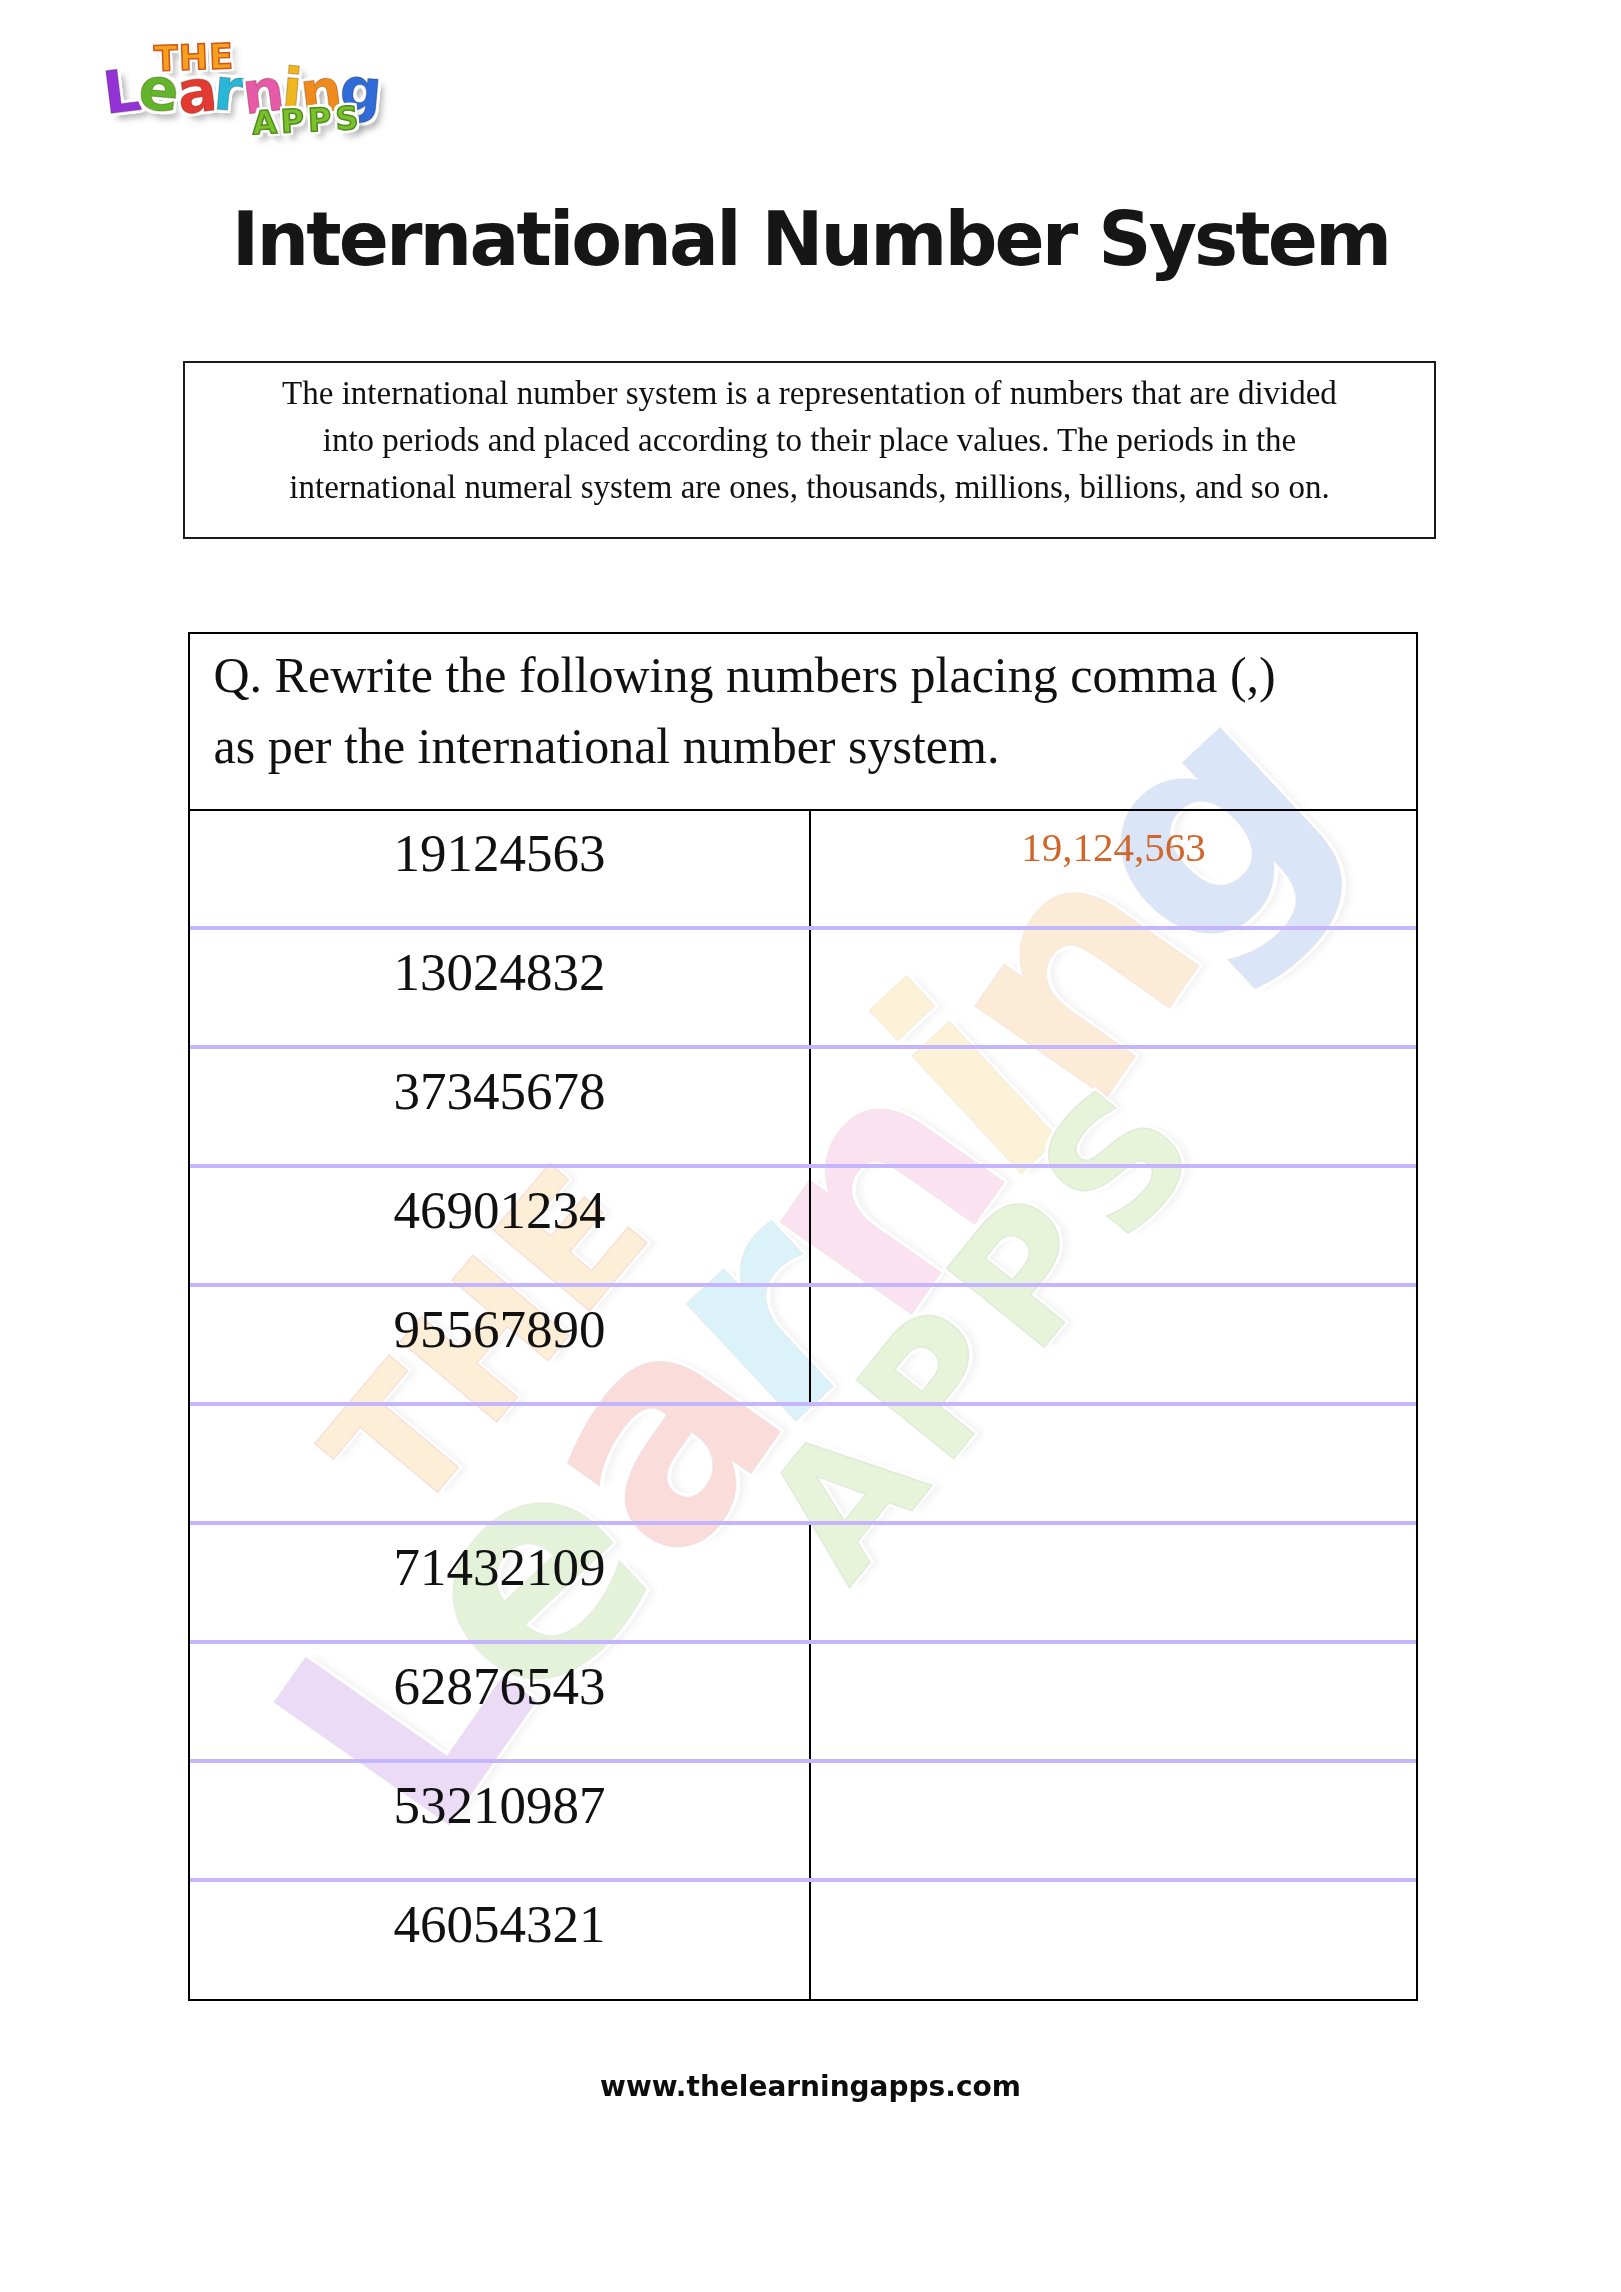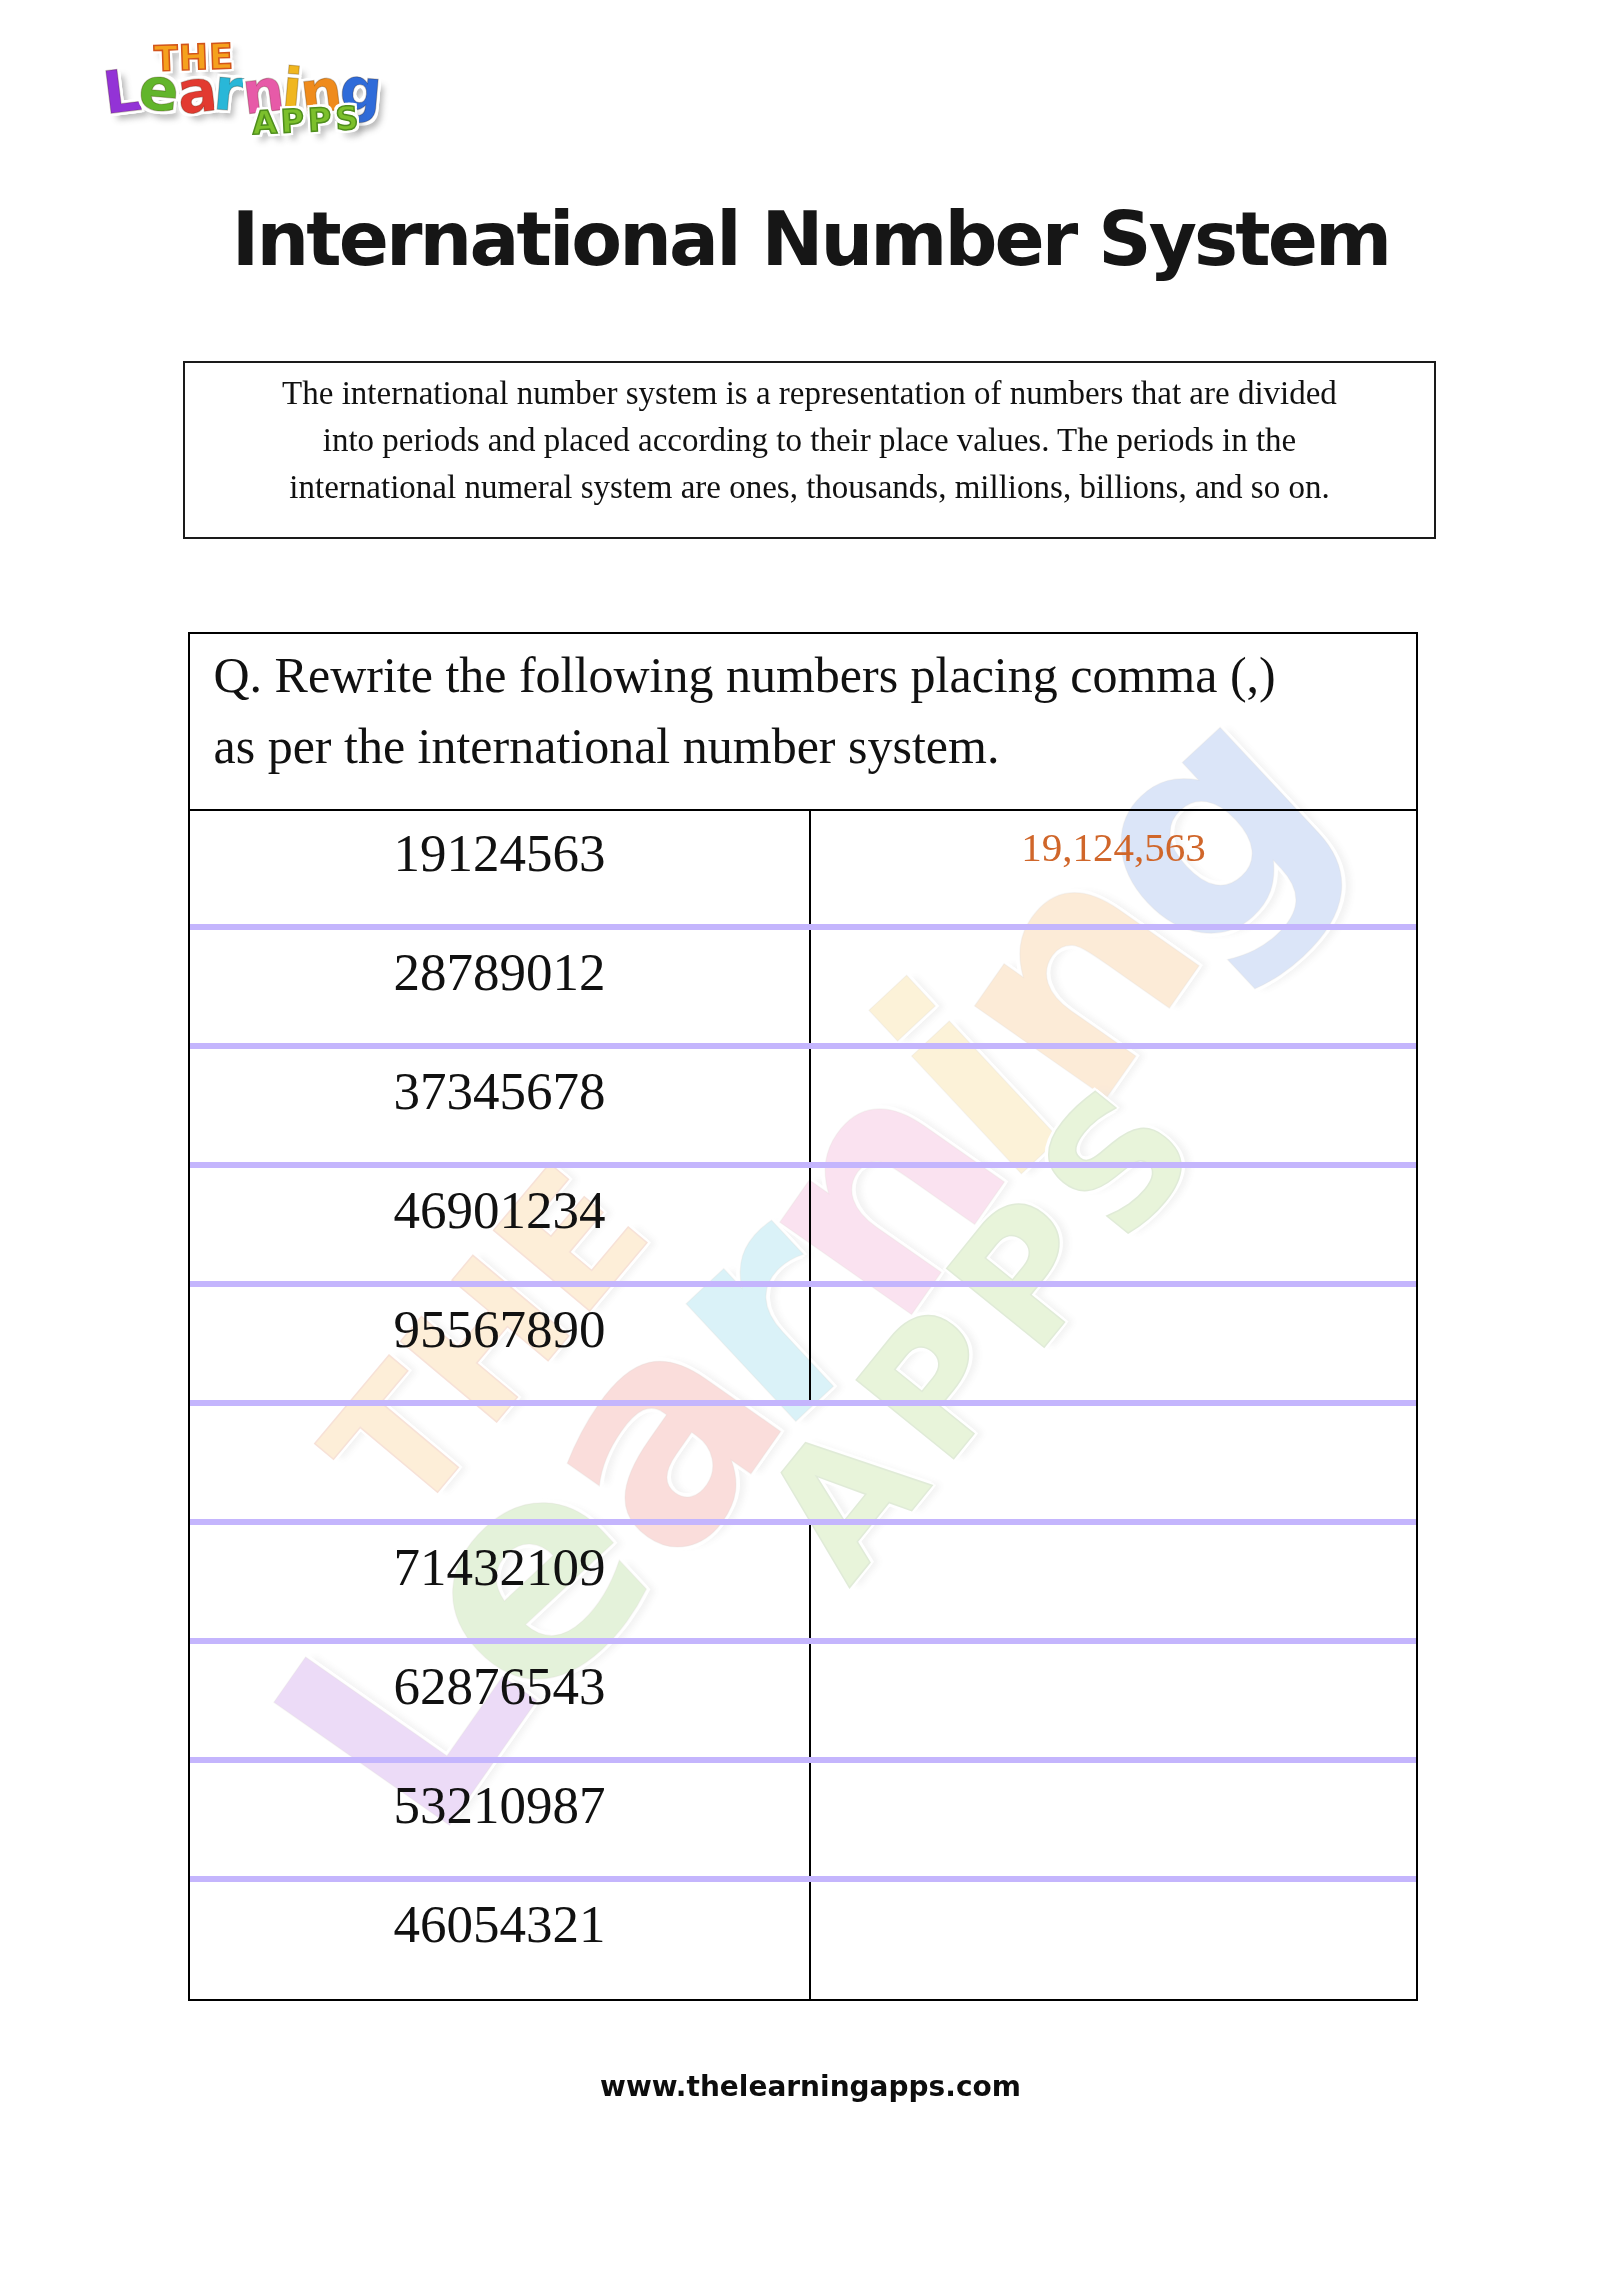--- a/index.html
+++ b/index.html
@@ -84,21 +84,21 @@
     box-sizing:border-box;
     height:177px;
     border-bottom:2px solid #000;
     padding:5.9px 17.6px 0 23.5px;
     font-size:50px;line-height:71px;
   }
   .trow{
     box-sizing:border-box;
     display:flex;
     height:119px;
-    border-bottom:6px solid #c4b5fd;
+    border-bottom:4px solid #c4b5fd;
   }
   .trow:last-child{border-bottom:none;}
   .cell-num{
     box-sizing:border-box;
     width:621px;
     border-right:2px solid #000;
     text-align:center;
     padding-top:11.8px;
     font-size:53px;
   }
@@ -147,21 +147,21 @@
   <div class="qheader">
     <div>Q. Rewrite the following numbers placing comma (,)</div>
     <div>as per the international number system.</div>
   </div>
 
   <div class="trow">
     <div class="cell-num">19124563</div>
     <div class="cell-ans" style="color: rgb(208, 102, 42);">19,124,563</div>
   </div>
   <div class="trow">
-    <div class="cell-num">28789012</div>
+    <div class="cell-num">13024832</div>
     <div class="cell-ans" style="color: rgb(208, 102, 42);"></div>
   </div>
   <div class="trow">
     <div class="cell-num">37345678</div>
     <div class="cell-ans" style="color: rgb(208, 102, 42);"></div>
   </div>
   <div class="trow">
     <div class="cell-num">46901234</div>
     <div class="cell-ans" style="color: rgb(208, 102, 42);"></div>
   </div>

